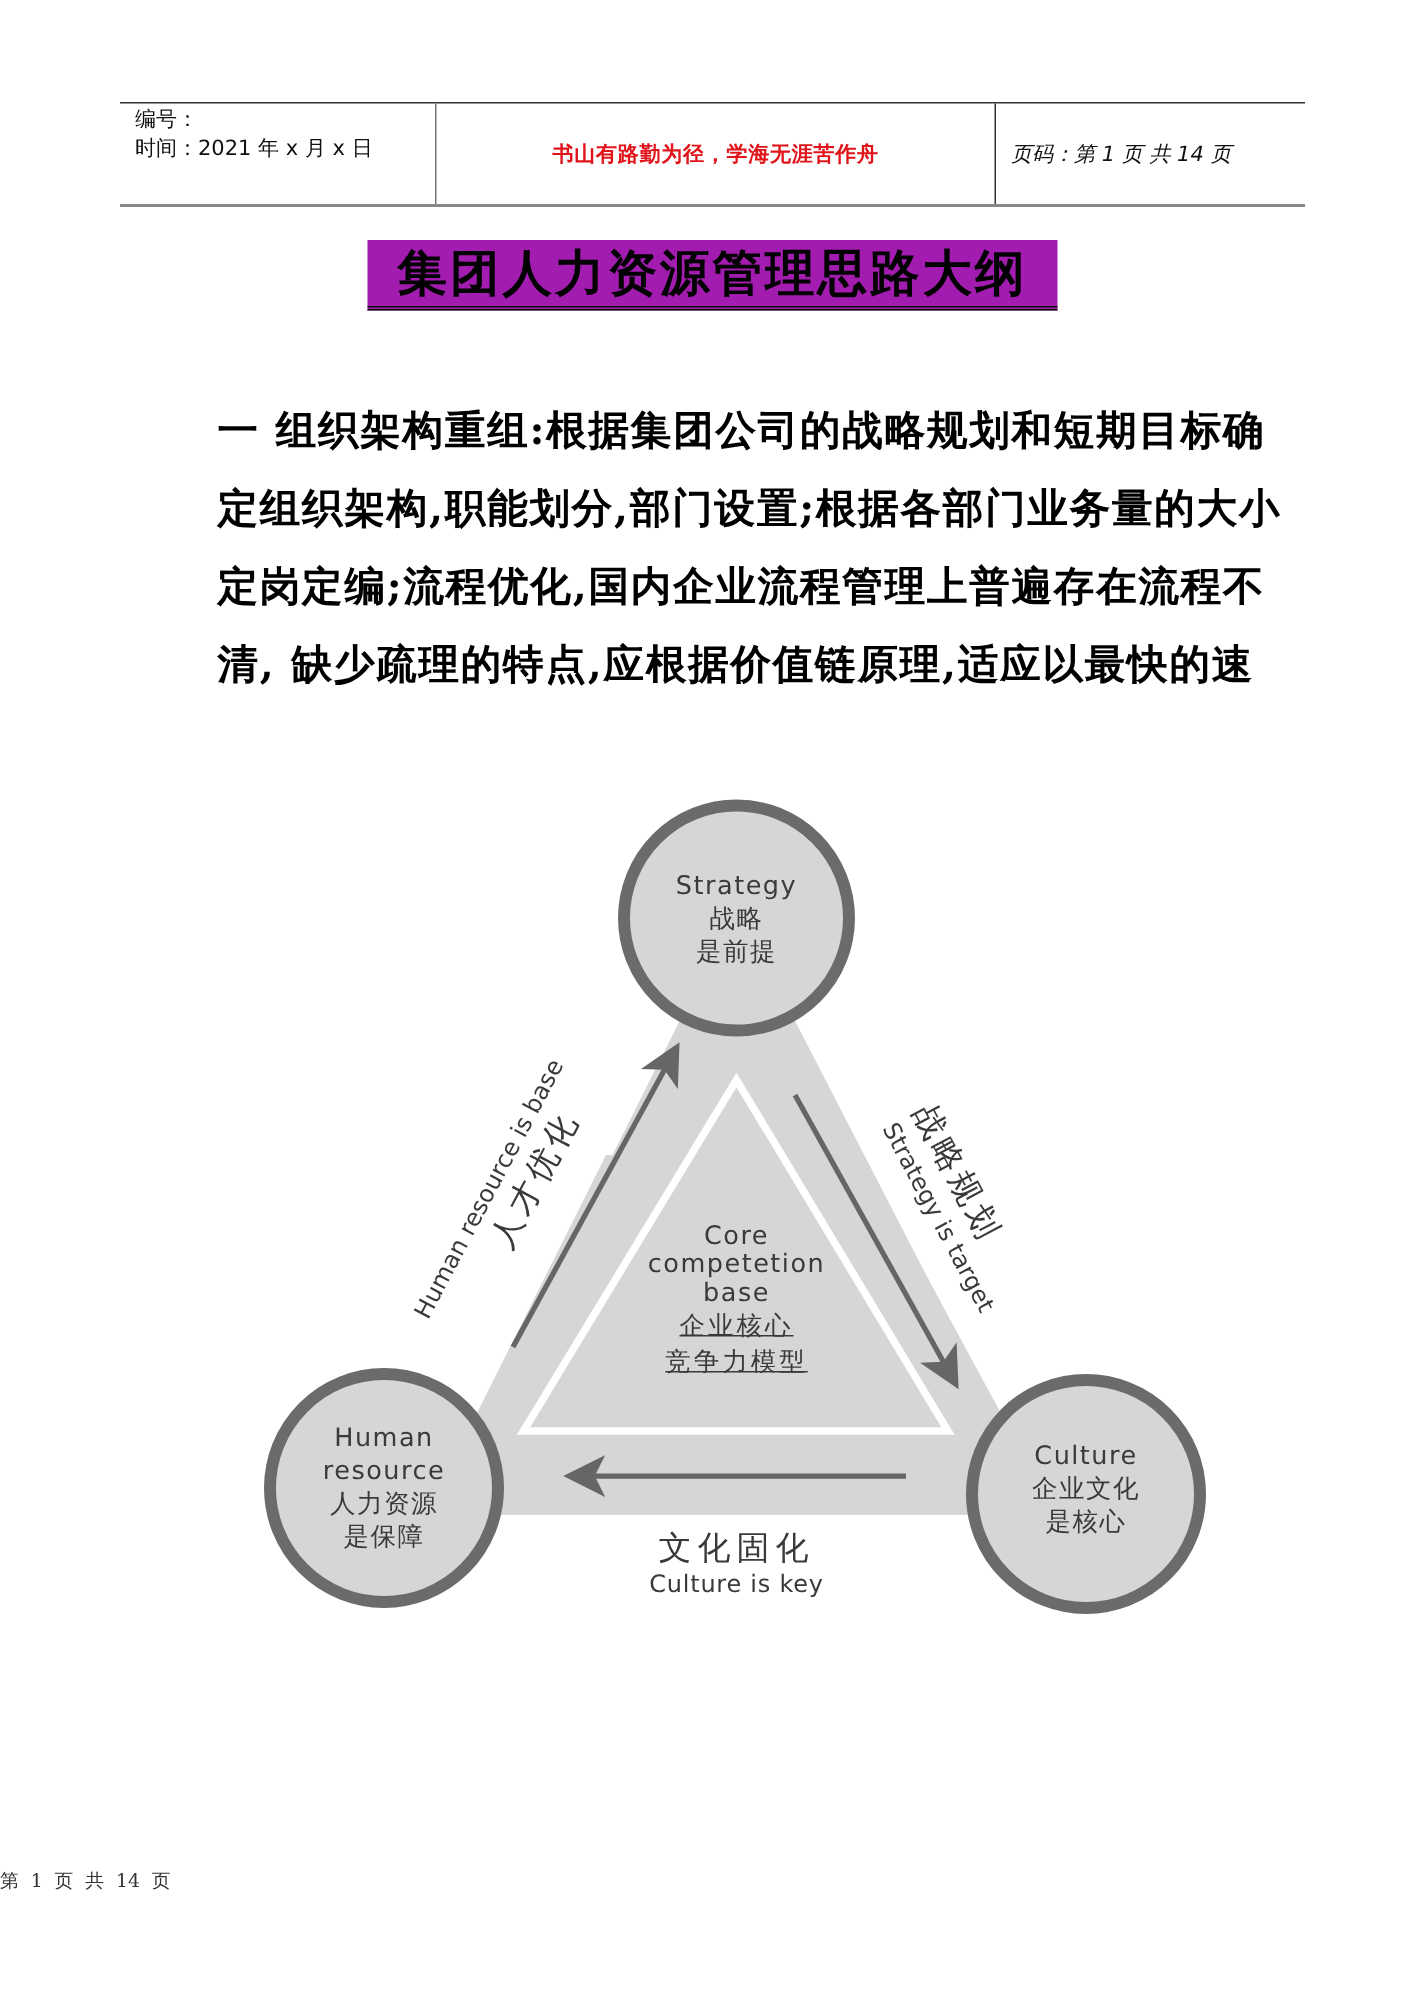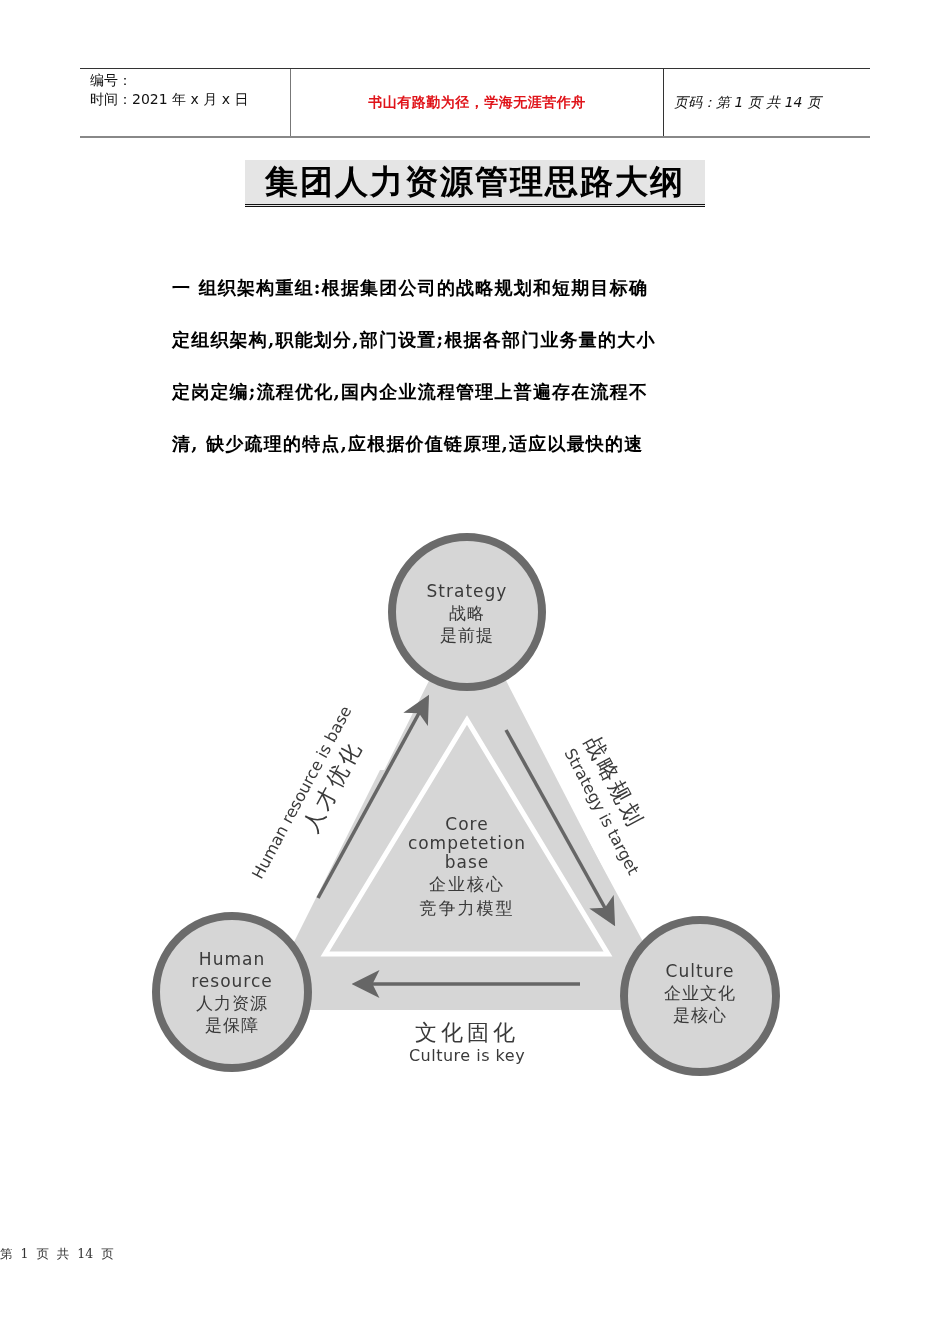--- a/index.html
+++ b/index.html
@@ -11,38 +11,38 @@
          border-top: 1.5px solid #333; border-bottom: 2px solid #888; display: flex; }
   .hdr .c1 { width: 200px; padding: 2px 0 0 10px; font-size: 14px; line-height: 19px; color: #111; }
   .hdr .c2 { width: 372px; border-left: 1.5px solid #777; border-right: 1.5px solid #333;
              display: flex; align-items: center; justify-content: center;
              font-size: 14px; color: #e0141a; font-weight: bold; letter-spacing: 0.5px; }
   .hdr .c3 { flex: 1; display: flex; align-items: center; padding-left: 10px;
              font-size: 14px; color: #111; font-style: italic; }
 
   
   .title { position: absolute; left: 245px; top: 160px; width: 460px; height: 44px;
-           background: #e5e5e5; border-bottom: 3px double #111;
+           background: #a21caf; border-bottom: 3px double #111;
            font-family: "DejaVu Serif", serif; font-weight: bold; font-size: 33px;
            line-height: 44px; text-align: center; letter-spacing: 2px; color: #000; }
 
   
   .para { position: absolute; left: 145px; top: 262px; width: 665px;
-          font-family: "DejaVu Serif", serif; font-weight: bold; font-size: 18px;
-          line-height: 52px; color: #000; letter-spacing: 1.2px; text-align: justify; margin-left: 27px; }
+          font-family: "DejaVu Serif", serif; font-weight: bold; font-size: 27px;
+          line-height: 52px; color: #000; letter-spacing: 1.2px; text-align: justify; }
   .para .line { display: block; white-space: nowrap; }
 
   
-  .diagram { position: absolute; left: 140px; top: 530px; width: 660px; height: 560px; }
+  .diagram { position: absolute; left: 164px; top: 530px; width: 660px; height: 560px; }
   .diagram svg { position: absolute; left: 0; top: 0; }
   .dtext { position: absolute; font-family: "DejaVu Sans", sans-serif; color: #3a3a3a;
            text-align: center; white-space: nowrap; }
   .circle-label { font-size: 17px; line-height: 22px; letter-spacing: 1px; }
   .core-label { font-size: 17px; line-height: 19px; letter-spacing: 1px; }
-  .core-zh { font-size: 17px; line-height: 24px; letter-spacing: 2px; }
+  .core-zh { font-size: 17px; line-height: 24px; letter-spacing: 2px; text-decoration: underline; }
   .rot-en { font-size: 16px; }
   .rot-zh { font-size: 22px; letter-spacing: 3px; }
 
   
   .footer { position: absolute; left: 0; width: 950px; top: 1246px; text-align: left;
             font-family: "DejaVu Serif", serif; font-size: 12.5px; color: #333; word-spacing: 4px; }
 </style>
 </head>
 <body>
 

